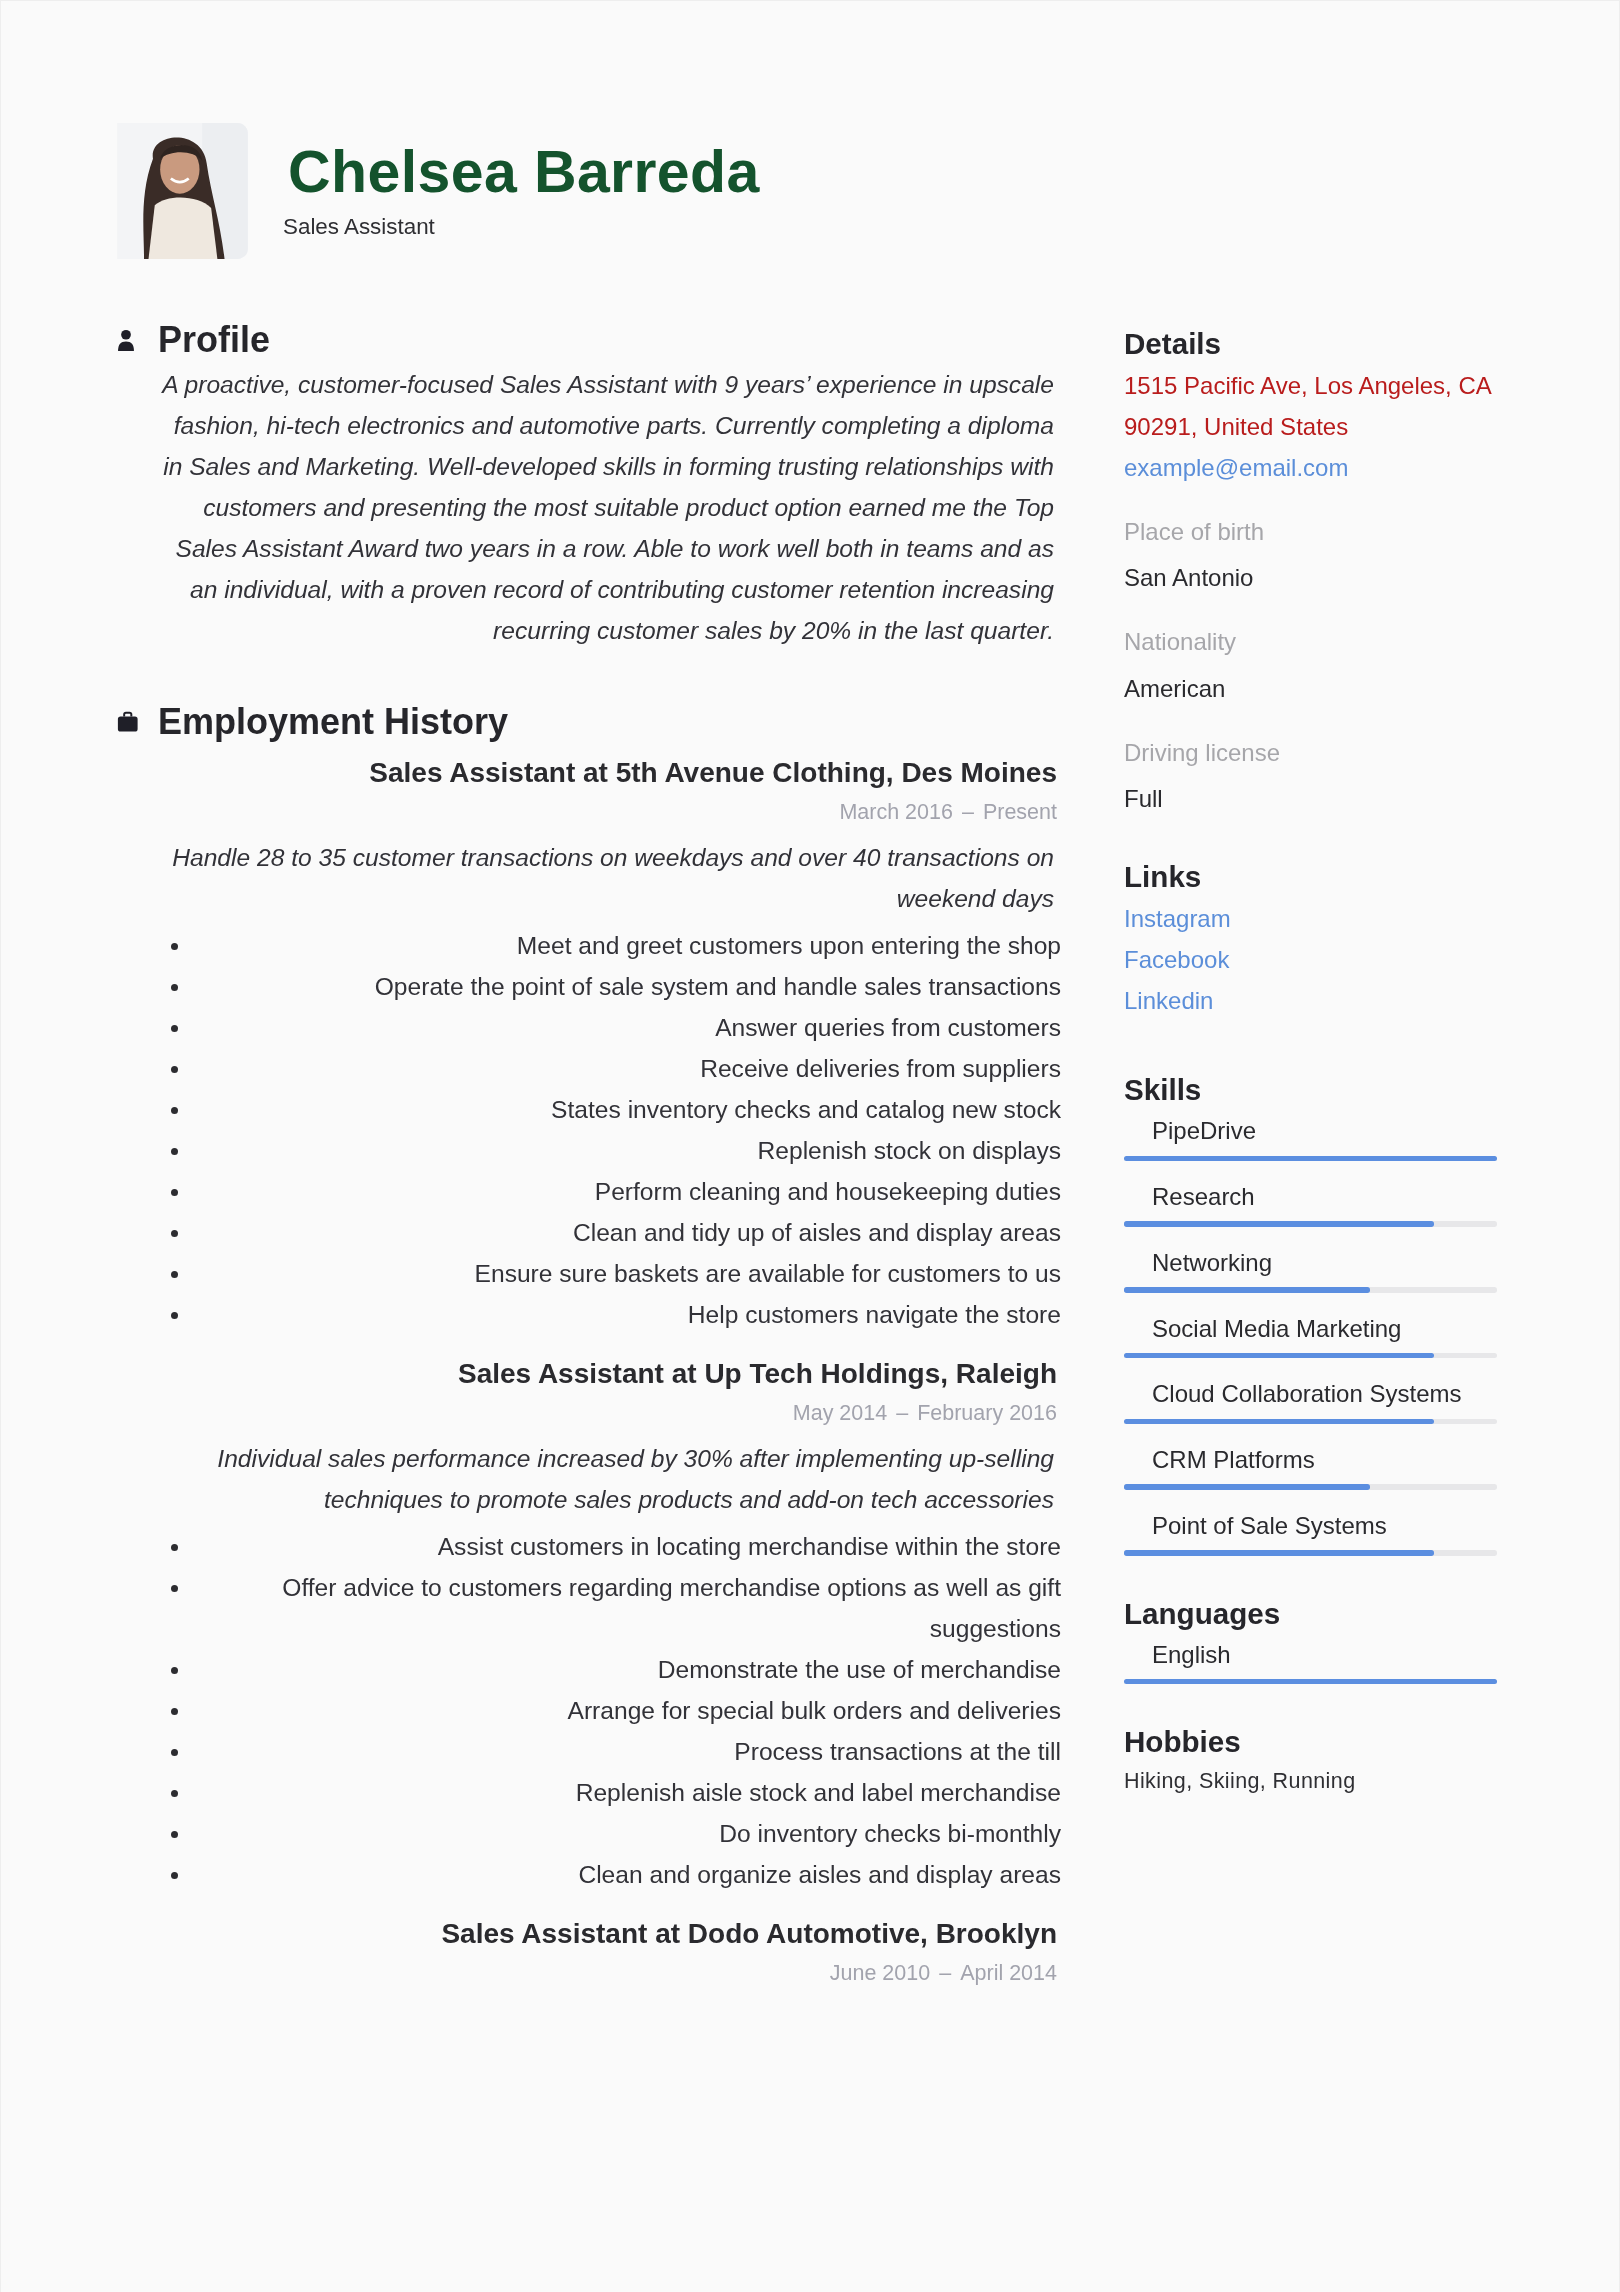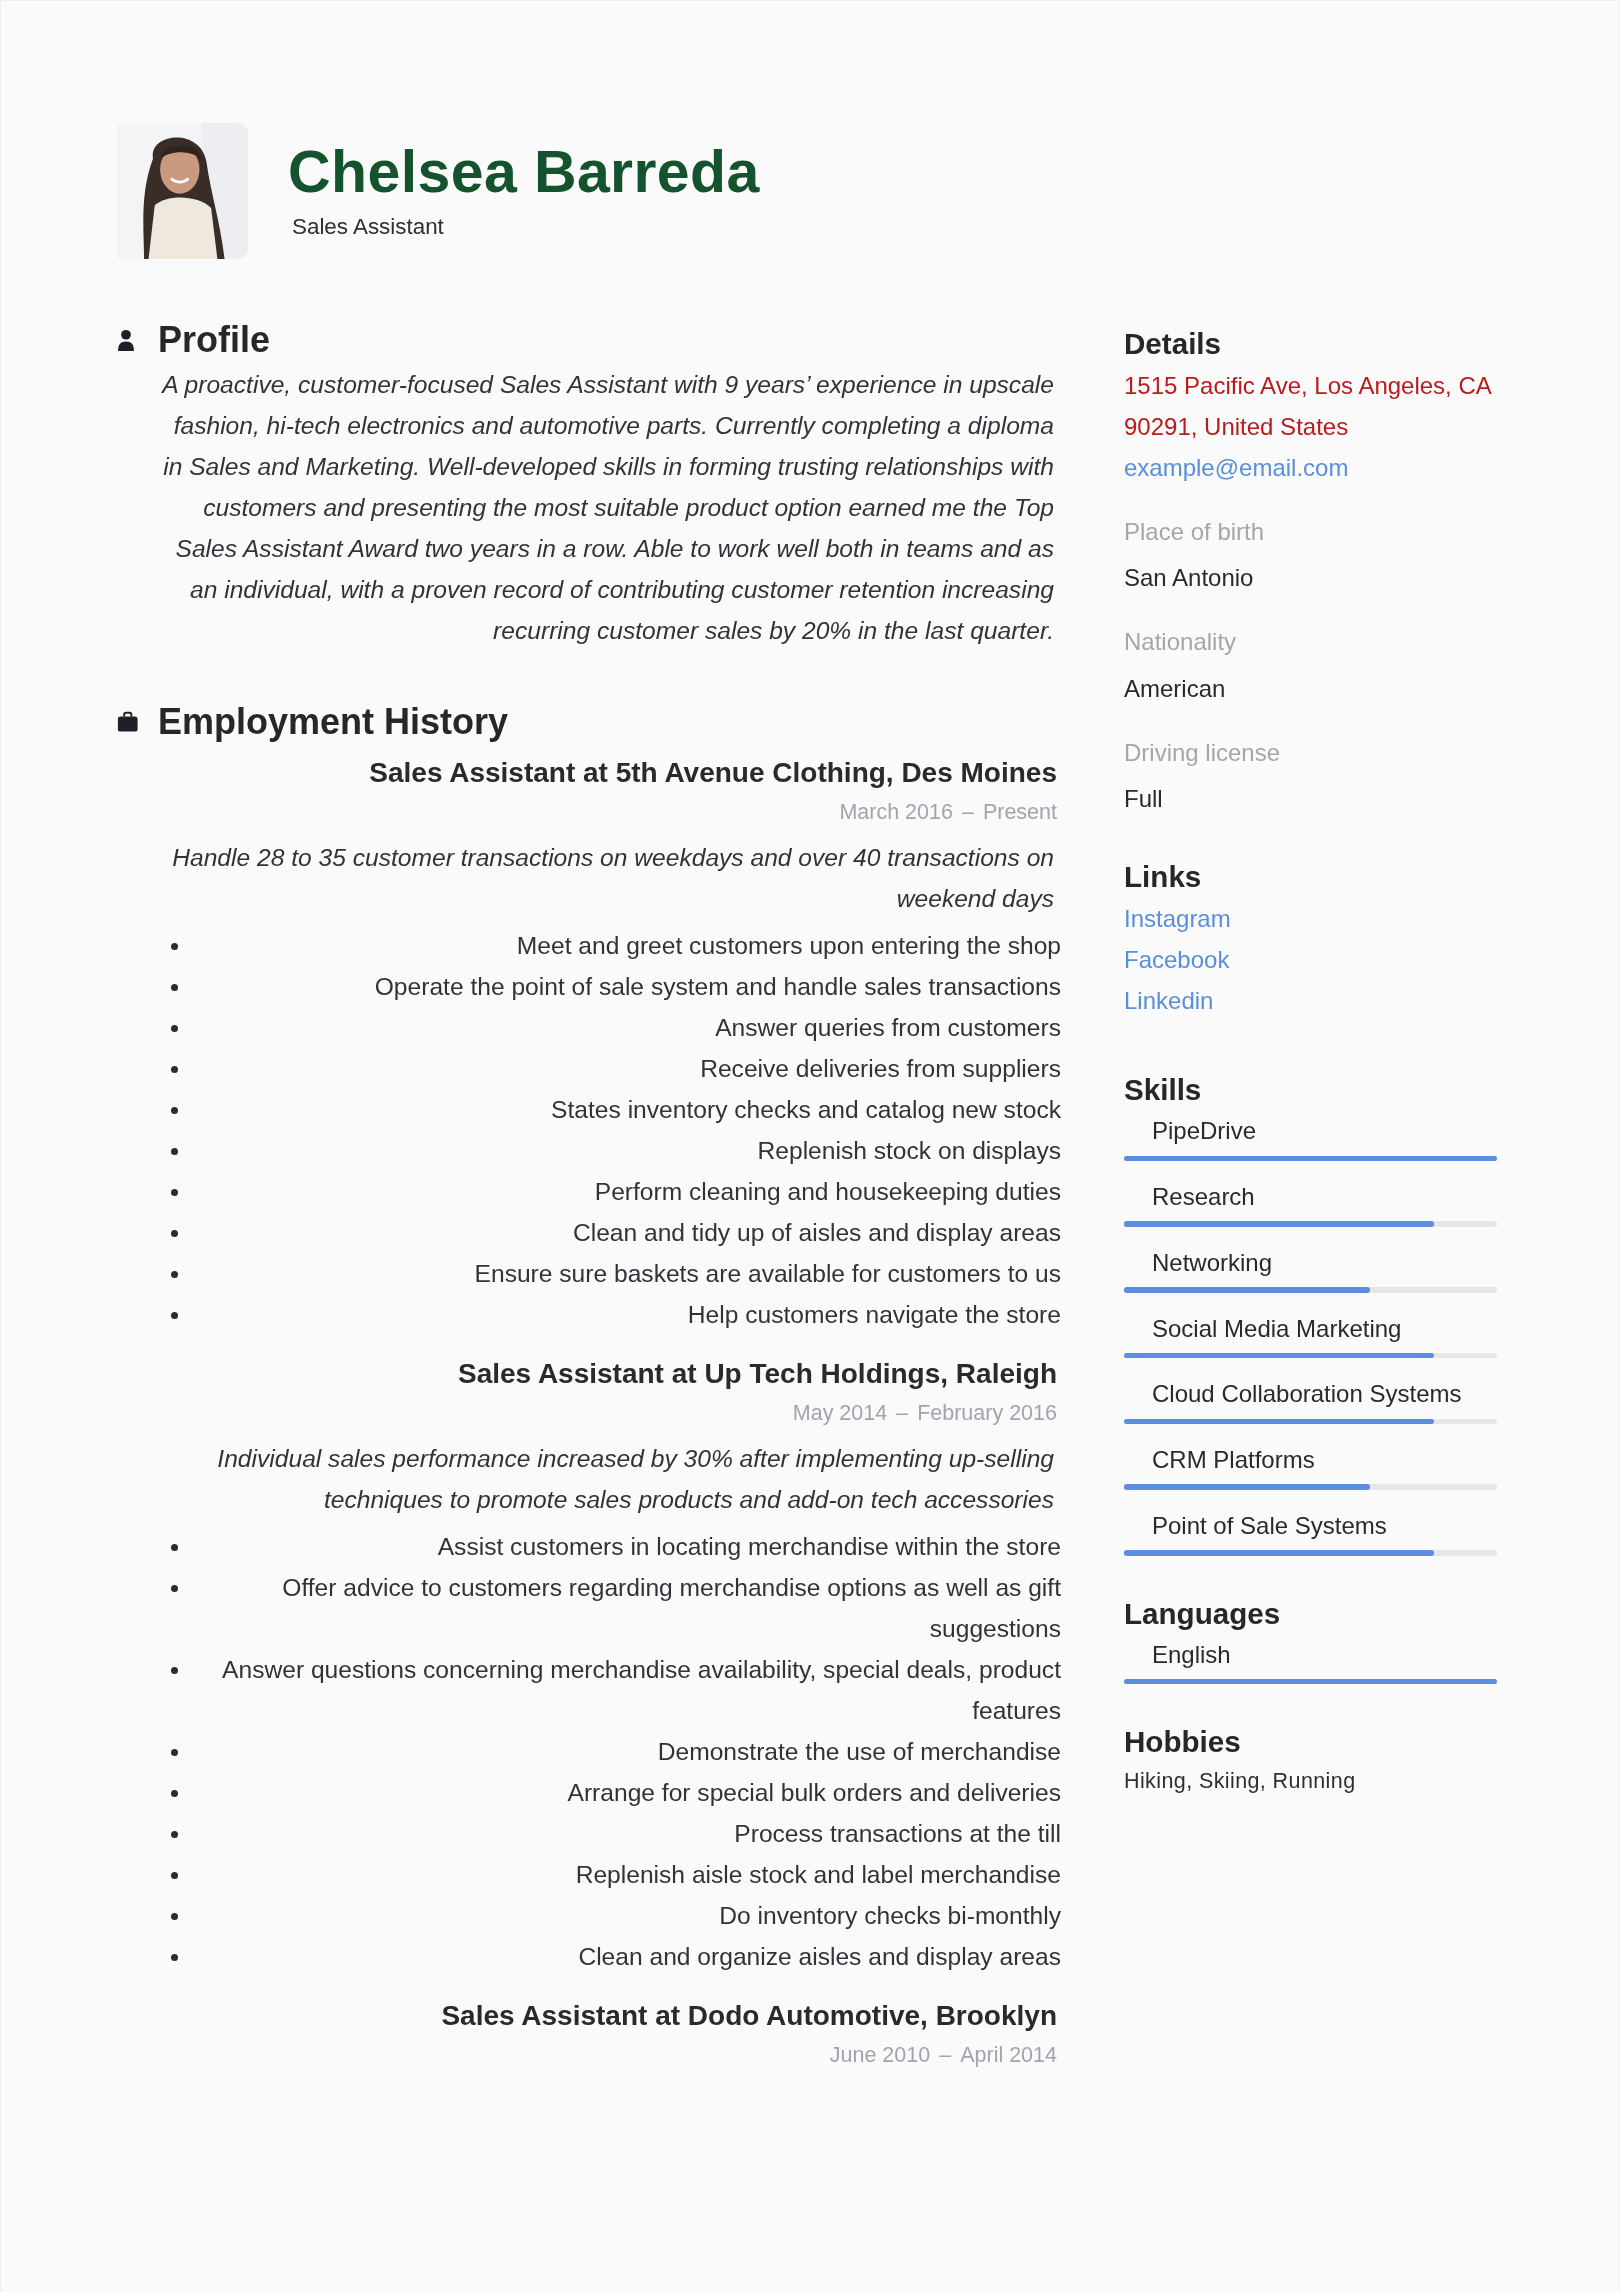--- a/index.html
+++ b/index.html
@@ -22,21 +22,21 @@
     overflow: hidden;
     background: linear-gradient(90deg, #f7f7f8 0%, #eef0f3 60%, #f4f5f7 100%);
   }
   .photo svg { width: 100%; height: 100%; display: block; }
   .name {
     position: absolute; left: 287px; top: 142px;
     font-size: 59px; font-weight: bold; letter-spacing: 0.4px;
     color: #14532d; line-height: 1;
   }
   .subtitle {
-    position: absolute; left: 291px; top: 215px;
+    position: absolute; left: 282px; top: 215px;
     font-size: 22.4px; color: #2f2f33; line-height: 1;
   }
 
   
   .left { position: absolute; left: 116px; top: 315px; width: 940px; text-align: right; }
   .section-head { display: flex; align-items: center; height: 48px; }
   .section-head .icon { width: 41px; display: flex; align-items: center; }
   .section-head .title { font-size: 36px; font-weight: bold; color: #26262b; }
   .profile-text {
     margin: 0 0 0 41px; font-style: italic; font-size: 24.6px; line-height: 41px;
@@ -139,21 +139,20 @@
 
       <div class="job">
         <div class="job-title">Sales Assistant at Up Tech Holdings, Raleigh</div>
         <div class="job-dates">
           <span>May 2014</span><span class="dash">–</span><span>February 2016</span>
         </div>
         <div class="job-summary">Individual sales performance increased by 30% after implementing up-selling techniques to promote sales products and add-on tech accessories</div>
         <ul class="job-bullets">
           <li>Assist customers in locating merchandise within the store</li>
           <li>Offer advice to customers regarding merchandise options as well as gift suggestions</li>
-          <li>Answer questions concerning merchandise availability, special deals, product features</li>
           <li>Demonstrate the use of merchandise</li>
           <li>Arrange for special bulk orders and deliveries</li>
           <li>Process transactions at the till</li>
           <li>Replenish aisle stock and label merchandise</li>
           <li>Do inventory checks bi-monthly</li>
           <li>Clean and organize aisles and display areas</li>
         </ul>
       </div>
 
       <div class="job">

